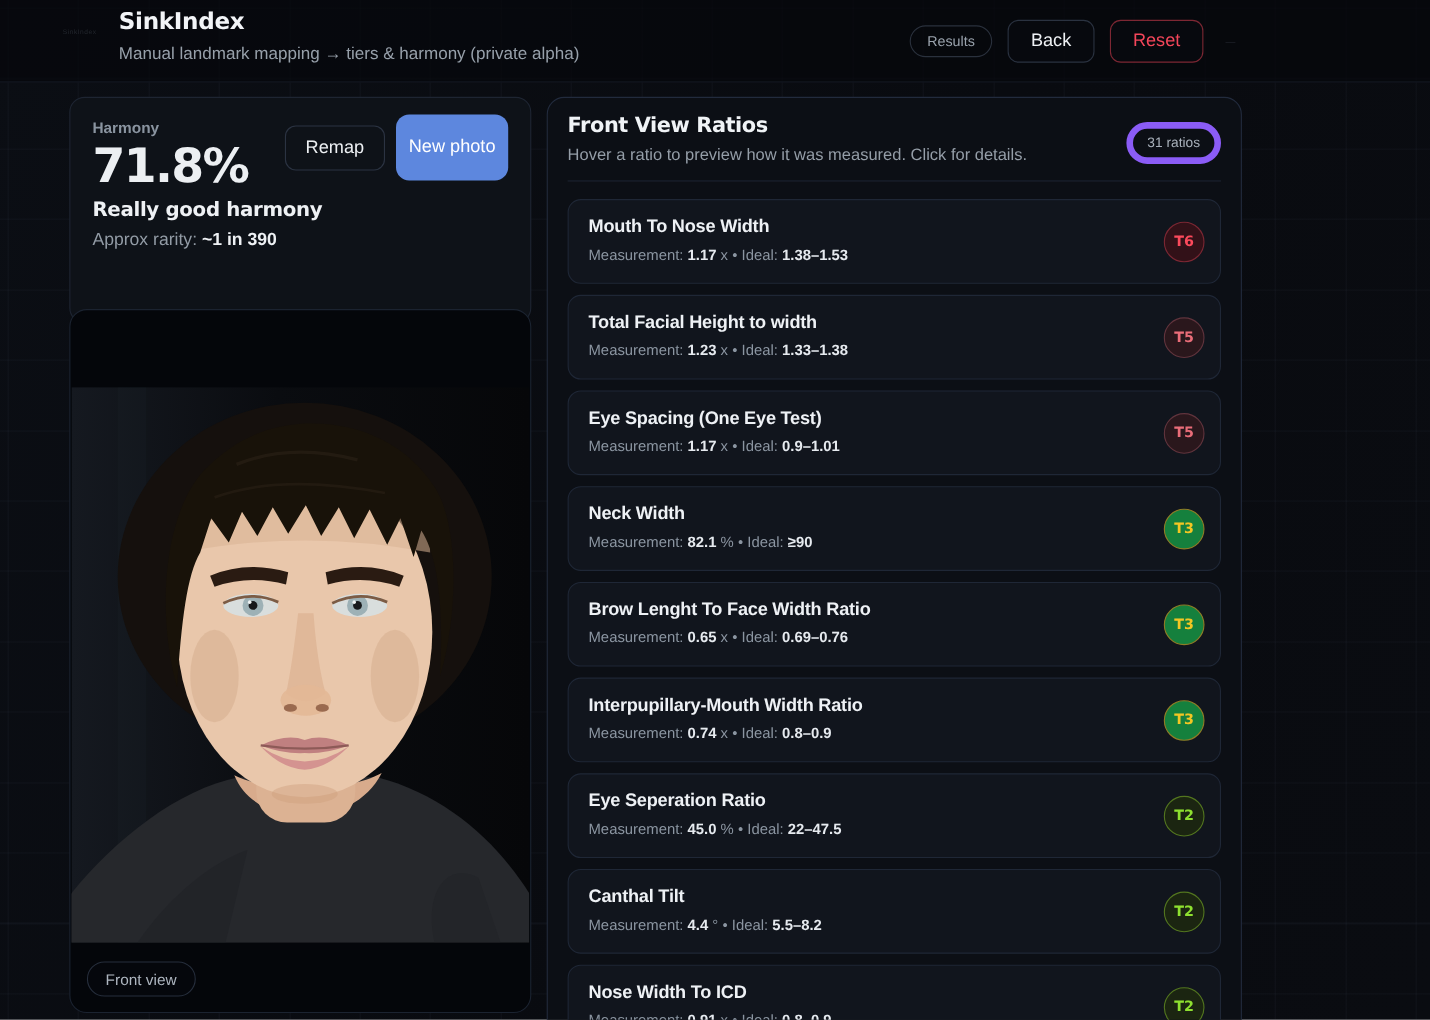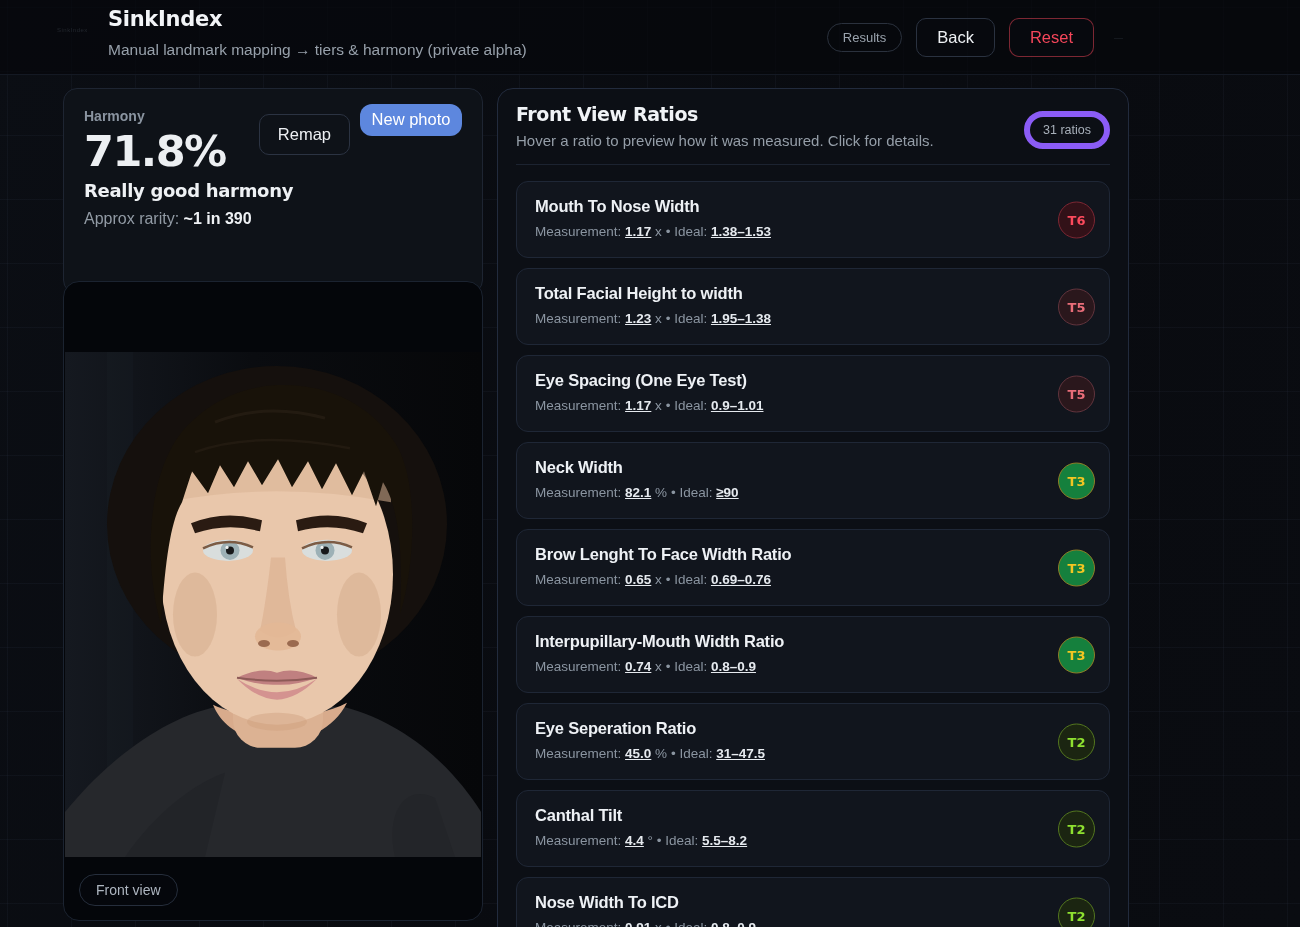--- a/index.html
+++ b/index.html
@@ -49,21 +49,21 @@
   .harmony-label { font-size:14px; font-weight:bold; color:#8a94a0; margin-top:2px; }
   .harmony-score { font-family:"DejaVu Sans",sans-serif; font-size:43px; font-weight:800; color:#eceff2; letter-spacing:-1.5px; margin-top:2px; }
   .harmony-btns { display:flex; gap:10px; align-items:flex-start; }
   .remap-btn {
     margin-top:8px; background:transparent; border:1px solid #2b3342; color:#edf0f3;
     font-size:16.5px; padding:10px 18px; border-radius:10px; cursor:pointer;
     font-family:"Liberation Sans",sans-serif;
   }
   .newphoto-btn {
     margin-top:-2px; width:102px; background:#5d87de; border:none; color:#ffffff;
-    font-size:16.5px; padding:4px 8px; border-radius:12px; cursor:pointer; text-align:center;
+    font-size:16.5px; padding:18px 8px; border-radius:12px; cursor:pointer; text-align:center;
     line-height:1.45; font-family:"Liberation Sans",sans-serif;
   }
   .harmony-verdict { font-size:18px; font-weight:800; color:#eef1f4; margin-top:4px; font-family:"DejaVu Sans",sans-serif; letter-spacing:-0.3px; }
   .harmony-rarity { font-size:16px; color:#929ba5; margin-top:8px; max-width:195px; line-height:1.3; }
   .harmony-rarity b { color:#eef1f4; font-weight:800; }
   
   .photo-card {
     position:absolute; left:63px; top:281px; width:420px; height:640px; z-index:1;
     background:#04060a; border:1px solid #1b2330; border-radius:16px; overflow:hidden;
   }
@@ -89,21 +89,21 @@
     font-size:12.5px; padding:6px 13px; border-radius:999px; white-space:nowrap; cursor:default;
   }
   .ratios-divider { height:1px; background:#1c2330; margin-top:15px; }
   .ratio-list { margin-top:16px; display:flex; flex-direction:column; gap:10px; }
   .rcard {
     position:relative; height:77px; background:#11151d;
     border:1px solid #1f2736; border-radius:12px; padding:15px 18px; cursor:pointer;
   }
   .rname { font-size:16.5px; font-weight:800; color:#eef1f5; letter-spacing:-0.2px; }
   .rmeta { margin-top:8px; font-size:13.5px; color:#8b95a1; }
-  .rmeta b { color:#e6eaef; font-weight:bold;text-decoration:underline; }
+  .rmeta b { color:#e6eaef; font-weight:bold; }
   .tier {
     position:absolute; right:14px; top:50%; transform:translateY(-50%);
     width:37px; height:37px; border-radius:999px; border:1px solid;
     display:flex; align-items:center; justify-content:center;
     font-size:13px; font-weight:800; font-family:"DejaVu Sans",sans-serif;
   }
   .tier.t6 { color:#fb4a5c; background:#321118; border-color:#7c2733; }
   .tier.t5 { color:#e96d79; background:#2a171c; border-color:#61343d; }
   .tier.t3 { color:#f3c623; background:#15803d; border-color:#8f7d26; }
   .tier.t2 { color:#8ee030; background:#1b2511; border-color:#53761f; }
@@ -212,21 +212,21 @@
   </div>
   <div class="ratios-divider"></div>
   <div class="ratio-list">
       <div class="rcard">
         <div class="rname">Mouth To Nose Width</div>
         <div class="rmeta"><span class="mut">Measurement:</span> <b>1.17</b> <span class="mut">x</span> <span class="mut">•</span> <span class="mut">Ideal:</span> <b>1.38–1.53</b></div>
         <div class="tier t6">T6</div>
       </div>
       <div class="rcard">
         <div class="rname">Total Facial Height to width</div>
-        <div class="rmeta"><span class="mut">Measurement:</span> <b>1.23</b> <span class="mut">x</span> <span class="mut">•</span> <span class="mut">Ideal:</span> <b>1.95–1.38</b></div>
+        <div class="rmeta"><span class="mut">Measurement:</span> <b>1.23</b> <span class="mut">x</span> <span class="mut">•</span> <span class="mut">Ideal:</span> <b>1.33–1.38</b></div>
         <div class="tier t5">T5</div>
       </div>
       <div class="rcard">
         <div class="rname">Eye Spacing (One Eye Test)</div>
         <div class="rmeta"><span class="mut">Measurement:</span> <b>1.17</b> <span class="mut">x</span> <span class="mut">•</span> <span class="mut">Ideal:</span> <b>0.9–1.01</b></div>
         <div class="tier t5">T5</div>
       </div>
       <div class="rcard">
         <div class="rname">Neck Width</div>
         <div class="rmeta"><span class="mut">Measurement:</span> <b>82.1</b> <span class="mut">%</span> <span class="mut">•</span> <span class="mut">Ideal:</span> <b>≥90</b></div>
@@ -237,21 +237,21 @@
         <div class="rmeta"><span class="mut">Measurement:</span> <b>0.65</b> <span class="mut">x</span> <span class="mut">•</span> <span class="mut">Ideal:</span> <b>0.69–0.76</b></div>
         <div class="tier t3">T3</div>
       </div>
       <div class="rcard">
         <div class="rname">Interpupillary-Mouth Width Ratio</div>
         <div class="rmeta"><span class="mut">Measurement:</span> <b>0.74</b> <span class="mut">x</span> <span class="mut">•</span> <span class="mut">Ideal:</span> <b>0.8–0.9</b></div>
         <div class="tier t3">T3</div>
       </div>
       <div class="rcard">
         <div class="rname">Eye Seperation Ratio</div>
-        <div class="rmeta"><span class="mut">Measurement:</span> <b>45.0</b> <span class="mut">%</span> <span class="mut">•</span> <span class="mut">Ideal:</span> <b>31–47.5</b></div>
+        <div class="rmeta"><span class="mut">Measurement:</span> <b>45.0</b> <span class="mut">%</span> <span class="mut">•</span> <span class="mut">Ideal:</span> <b>22–47.5</b></div>
         <div class="tier t2">T2</div>
       </div>
       <div class="rcard">
         <div class="rname">Canthal Tilt</div>
         <div class="rmeta"><span class="mut">Measurement:</span> <b>4.4</b> <span class="mut">°</span> <span class="mut">•</span> <span class="mut">Ideal:</span> <b>5.5–8.2</b></div>
         <div class="tier t2">T2</div>
       </div>
       <div class="rcard">
         <div class="rname">Nose Width To ICD</div>
         <div class="rmeta"><span class="mut">Measurement:</span> <b>0.91</b> <span class="mut">x</span> <span class="mut">•</span> <span class="mut">Ideal:</span> <b>0.8–0.9</b></div>

